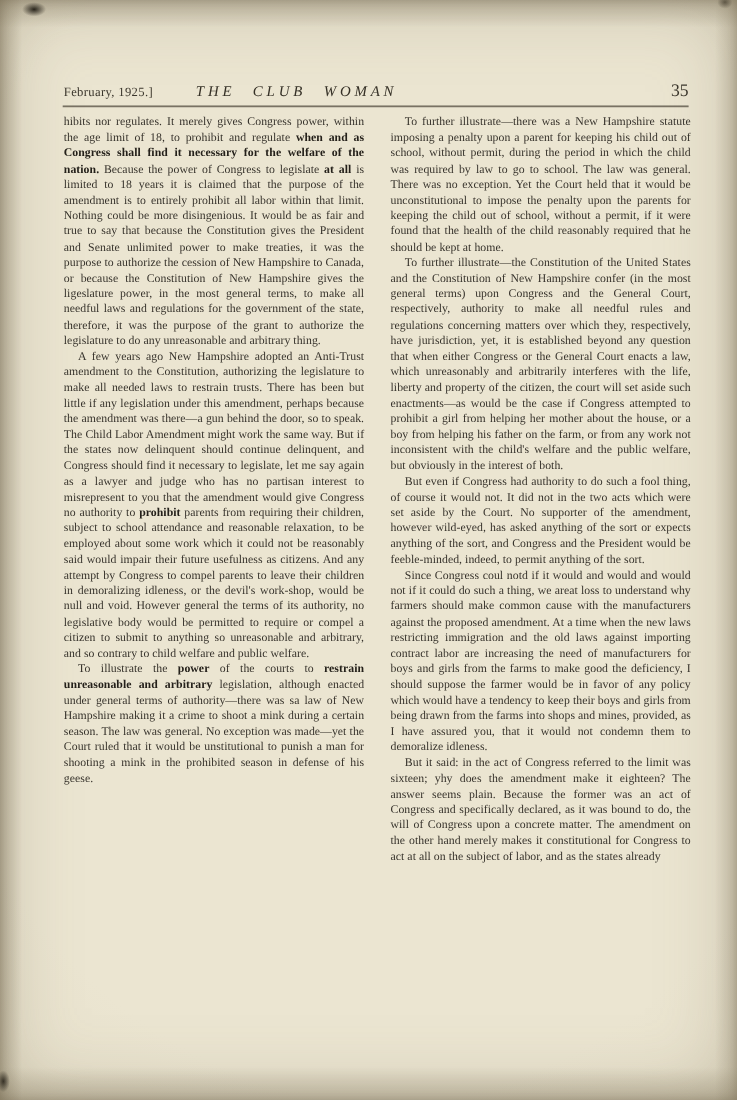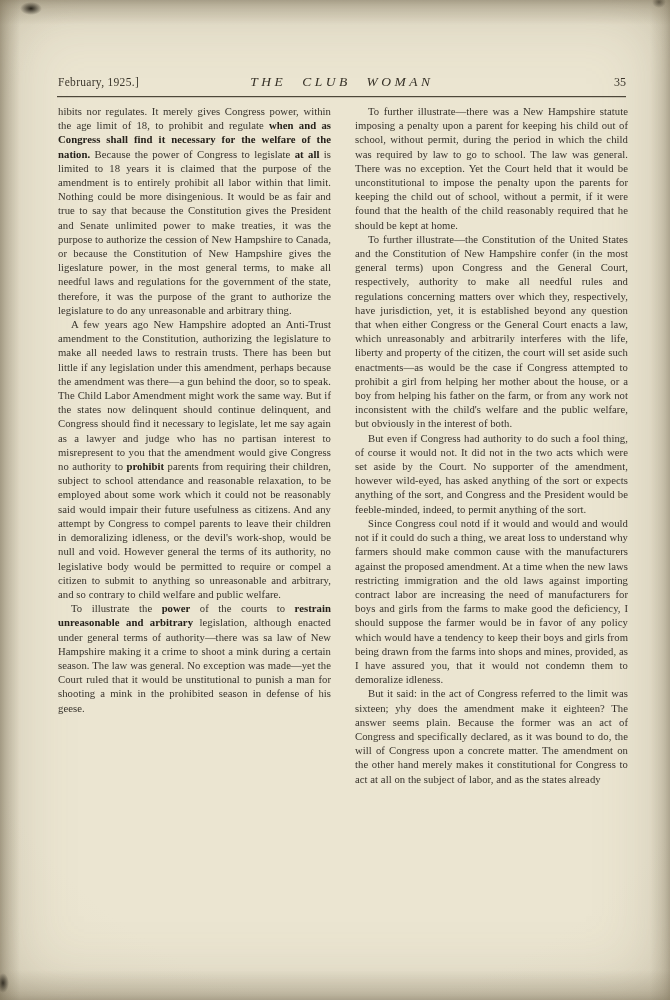--- a/index.html
+++ b/index.html
@@ -33,23 +33,23 @@
   .blemish.b2{left:-3px;top:973px;width:12px;height:20px;
     background:radial-gradient(ellipse at center, rgba(28,24,16,.8) 0%, rgba(28,24,16,0) 70%);}
   .blemish.b3{left:652px;top:-4px;width:14px;height:12px;
     background:radial-gradient(ellipse at center, rgba(40,34,22,.55) 0%, rgba(40,34,22,0) 70%);}
 
   .header{
     position:absolute;left:58px;right:44px;top:74px;
     display:flex;align-items:baseline;color:#3b362c;
   }
   .issue{width:120px;font-size:11.5px;letter-spacing:.3px;}
-  .title{flex:1;text-align:center;font-style:italic;font-size:13.5px;
+  .title{flex:1;font-style:italic;font-size:13.5px;
     letter-spacing:3.5px;word-spacing:9px;color:#353026;}
-  .pageno{width:120px;text-align:right;font-size:12px;}
+  .pageno{width:120px;text-align:right;font-size:16px;}
 
   .rule{
     position:absolute;left:57px;right:44px;top:96px;height:1px;
     background:#4d473a;box-shadow:0 1px 0 rgba(77,71,58,.22);
   }
 
   .columns{
     position:absolute;left:58px;right:42px;top:104px;bottom:10px;
     display:flex;gap:24px;overflow:hidden;
   }

